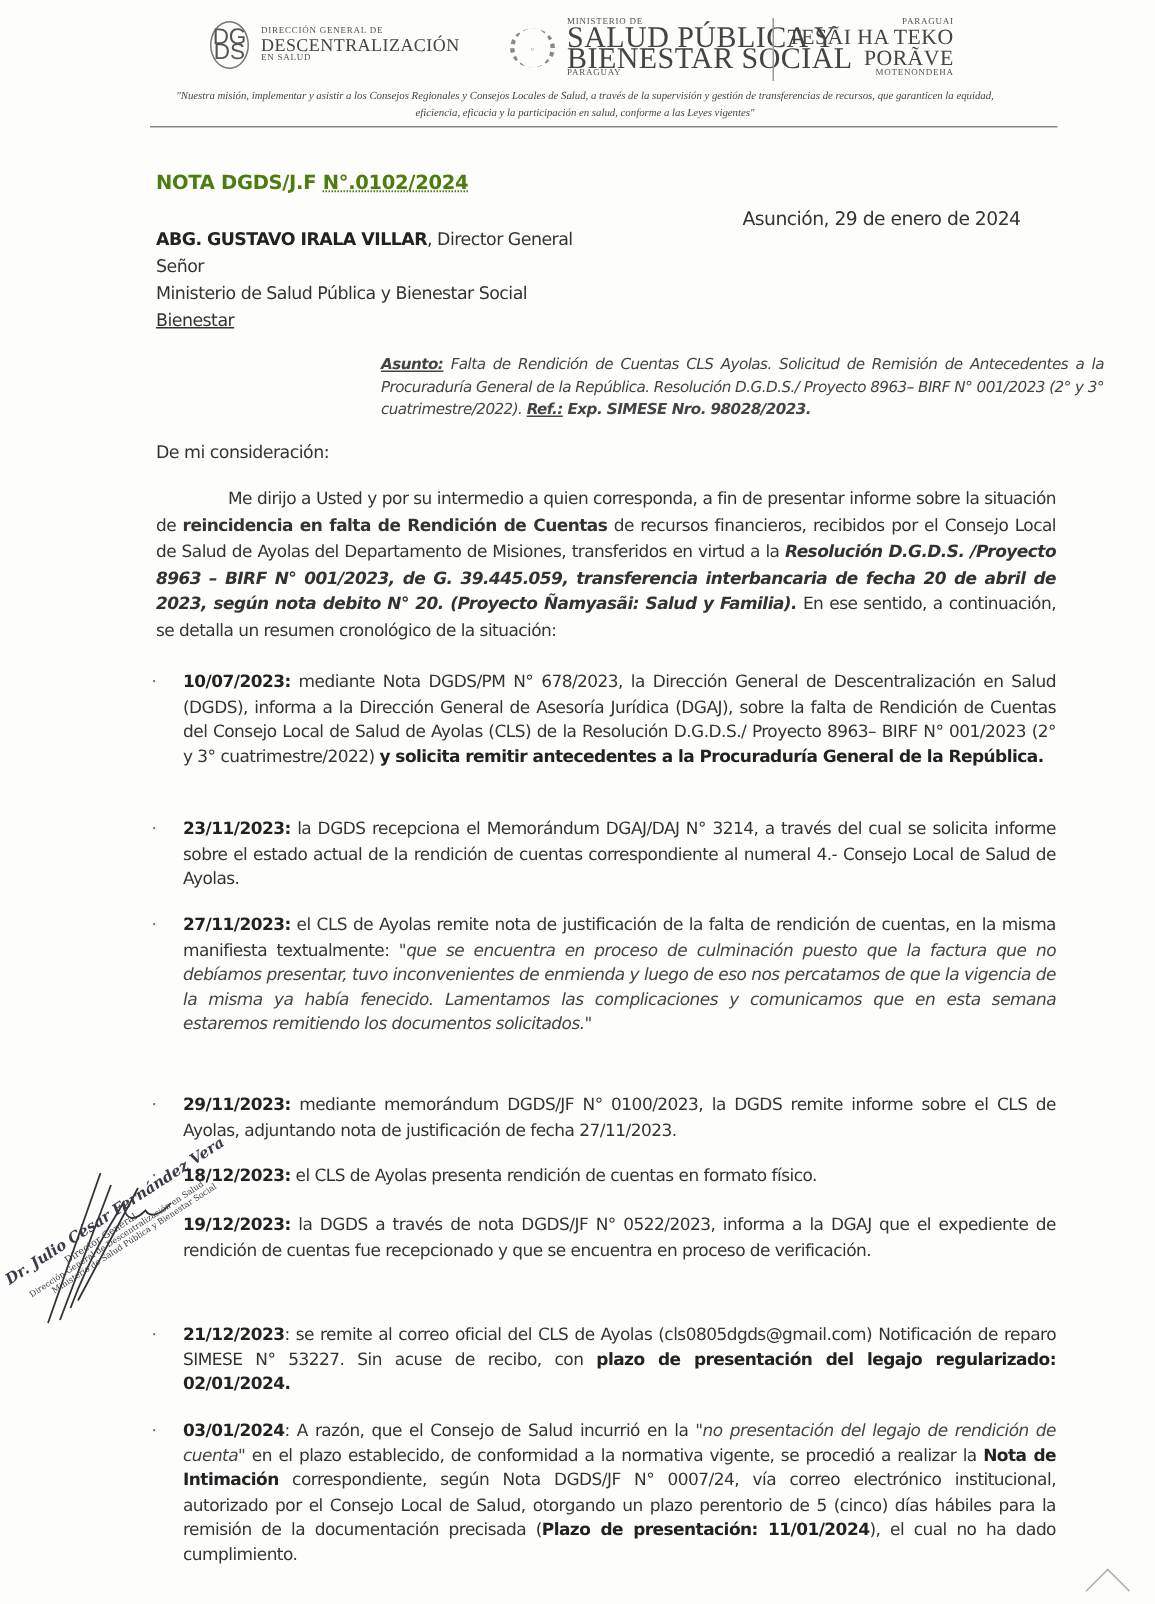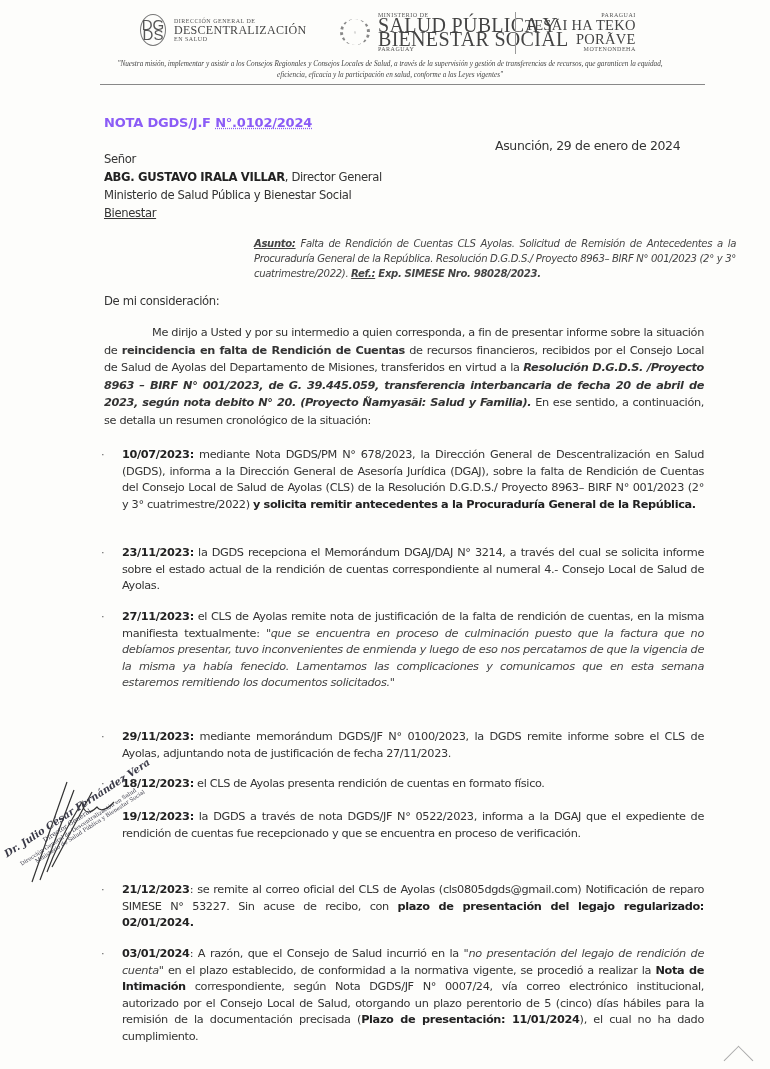--- a/index.html
+++ b/index.html
@@ -36,21 +36,21 @@
   .lh-tesai .lh-big { font-size: 14.5px; line-height: 14px; }
   .mission {
     position: absolute; top: 59px; left: 110px; width: 560px;
     font-family: "Liberation Serif", serif; font-style: italic; font-size: 7.2px;
     color: #444; text-align: center; line-height: 11px;
   }
   .hr { position: absolute; top: 84px; left: 100px; width: 605px; height: 1px; background: #888; }
 
   .body-text { font-family: "DejaVu Sans", sans-serif; font-size: 11.3px; letter-spacing: -0.35px; color: #333; }
 
-  .nota-no { position: absolute; top: 115px; left: 104px; font-weight: bold; font-size: 13px; letter-spacing: -0.2px; color: #8b5cf6; }
+  .nota-no { position: absolute; top: 115px; left: 104px; font-weight: bold; font-size: 13px; letter-spacing: -0.2px; color: #4d7c0f; }
   .nota-no .num { text-decoration: underline dotted; }
   .date { position: absolute; top: 138px; left: 495px; font-size: 12.5px; }
   .addressee { position: absolute; top: 150px; left: 104px; line-height: 18px; font-size: 11.6px; }
   .addressee b { color: #222; }
   .addressee u { text-decoration: underline; }
 
   .asunto { position: absolute; top: 236px; left: 224px; width: 482px; font-style: italic; font-size: 10.1px; line-height: 15px; text-align: justify; color: #444; margin-left: 30px; }
   .asunto b { font-style: italic; }
   .asunto .ul { text-decoration: underline; }
 
@@ -108,22 +108,22 @@
       <span class="lh-small">MOTENONDEHA</span>
     </div>
   </div>
   <div class="mission">"Nuestra misión, implementar y asistir a los Consejos Regionales y Consejos Locales de Salud, a través de la supervisión y gestión de transferencias de recursos, que garanticen la equidad, eficiencia, eficacia y la participación en salud, conforme a las Leyes vigentes"</div>
   <div class="hr"></div>
 
   <div class="nota-no body-text"><span>NOTA DGDS/J.F </span><span class="num">N°.0102/2024</span></div>
   <div class="date body-text">Asunción, 29 de enero de 2024</div>
 
   <div class="addressee body-text">
+    <div><b>ABG. GUSTAVO IRALA VILLAR</b><span>, Director General</span></div>
     <div>Señor</div>
-    <div><b>ABG. GUSTAVO IRALA VILLAR</b><span>, Director General</span></div>
     <div>Ministerio de Salud Pública y Bienestar Social</div>
     <div><u>Bienestar</u></div>
   </div>
 
   <div class="asunto body-text">
     <b class="ul">Asunto:</b><span> Falta de Rendición de Cuentas CLS Ayolas. Solicitud de Remisión de Antecedentes a la Procuraduría General de la República. Resolución D.G.D.S./ Proyecto 8963– BIRF N° 001/2023 (2° y 3° cuatrimestre/2022). </span><b class="ul">Ref.:</b><b> Exp. SIMESE Nro. 98028/2023.</b>
   </div>
 
   <div class="greeting body-text">De mi consideración:</div>
 

